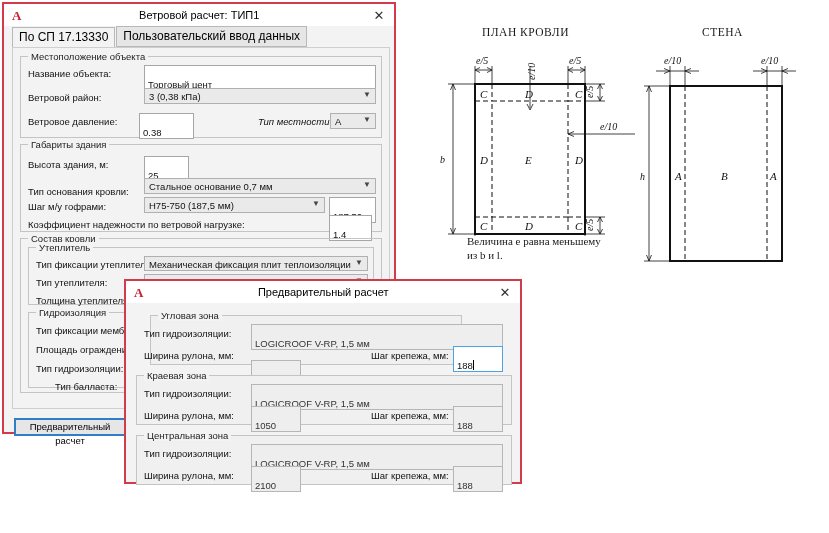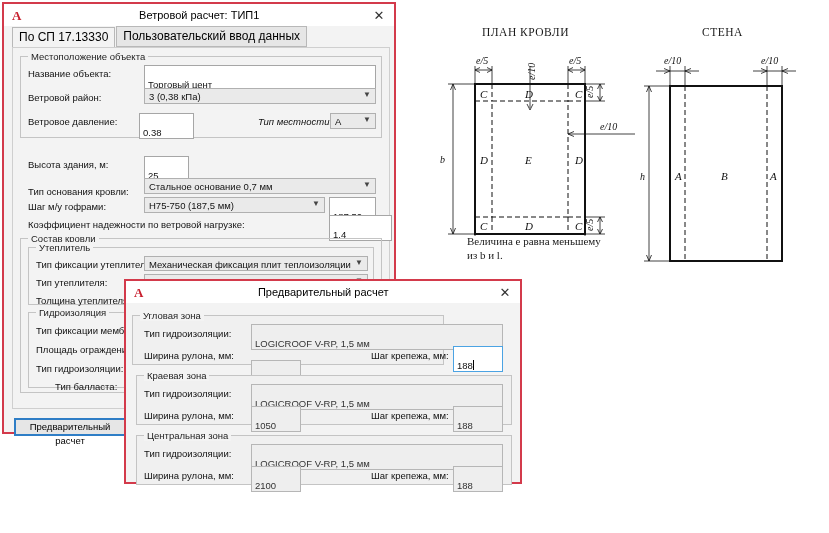--- a/index.html
+++ b/index.html
@@ -331,38 +331,41 @@
       </div>
 
       <div class="lbl" style="left:24px;top:90px;">Ветровое давление:</div>
       <div class="txt" style="left:135px;top:87px;width:55px;height:16px;">0.38</div>
       <div class="lbl" style="left:254px;top:90px;font-style:italic;">Тип местности:</div>
       <div class="combo" style="left:326px;top:87px;width:46px;height:16px;">
         <span>A</span>
         <span class="chev">▼</span>
       </div>
 
+      <div class="groupbox" style="left:16px;top:118px;width:362px;height:88px;">
+        <span class="group-title">Габариты здания</span>
+      </div>
       <div class="lbl" style="left:24px;top:133px;">Высота здания, м:</div>
       <div class="txt" style="left:140px;top:130px;width:45px;height:16px;">25</div>
 
       <div class="lbl" style="left:24px;top:160px;">Тип основания кровли:</div>
       <div class="combo" style="left:140px;top:152px;width:232px;height:16px;">
         <span>Стальное основание 0,7 мм</span>
         <span class="chev">▼</span>
       </div>
 
       <div class="lbl" style="left:24px;top:175px;">Шаг м/у гофрами:</div>
       <div class="combo" style="left:140px;top:171px;width:181px;height:16px;">
         <span>Н75-750 (187,5 мм)</span>
         <span class="chev">▼</span>
       </div>
       <div class="txt" style="left:325px;top:171px;width:47px;height:16px;">187.50</div>
 
       <div class="lbl" style="left:24px;top:193px;">Коэффициент надежности по ветровой нагрузке:</div>
-      <div class="txt" style="left:325px;top:189px;width:63px;height:16px;">1.4</div>
+      <div class="txt" style="left:325px;top:189px;width:43px;height:16px;">1.4</div>
 
       <div class="groupbox" style="left:16px;top:212px;width:362px;height:155px;">
         <span class="group-title">Состав кровли</span>
       </div>
 
       <div class="groupbox" style="left:24px;top:221px;width:346px;height:58px;">
         <span class="group-title">Утеплитель</span>
       </div>
       <div class="lbl" style="left:32px;top:233px;">Тип фиксации утеплителя:</div>
       <div class="combo" style="left:140px;top:230px;width:224px;height:15px;">
@@ -393,21 +396,21 @@
 
   <div class="dialog" style="left:124px;top:279px;width:398px;height:205px;">
     <div class="titlebar">
       <span class="title-logo">A</span>
       <span class="title-text">Предварительный расчет</span>
       <span class="title-close">✕</span>
     </div>
 
     <div class="dlg-body">
 
-      <div class="groupbox" style="left:6px;top:12px;width:312px;height:50px;background:#f0f0f0;">
+      <div class="groupbox" style="left:24px;top:12px;width:312px;height:50px;background:#f0f0f0;">
         <span class="group-title" style="background:#f3f3f3;">Угловая зона</span>
       </div>
       <div class="lbl" style="left:18px;top:25px;">Тип гидроизоляции:</div>
       <div class="txt disabled" style="left:125px;top:21px;width:252px;height:16px;">LOGICROOF V-RP, 1,5 мм</div>
       <div class="lbl" style="left:18px;top:47px;">Ширина рулона, мм:</div>
       <div class="txt disabled" style="left:125px;top:43px;width:50px;height:16px;margin-top:14px;">500</div>
       <div class="lbl" style="left:245px;top:47px;">Шаг крепежа, мм:</div>
       <div class="txt focus" style="left:327px;top:43px;width:50px;height:16px;">188</div>
 
       <div class="groupbox" style="left:10px;top:72px;width:376px;height:50px;background:#f0f0f0;">

